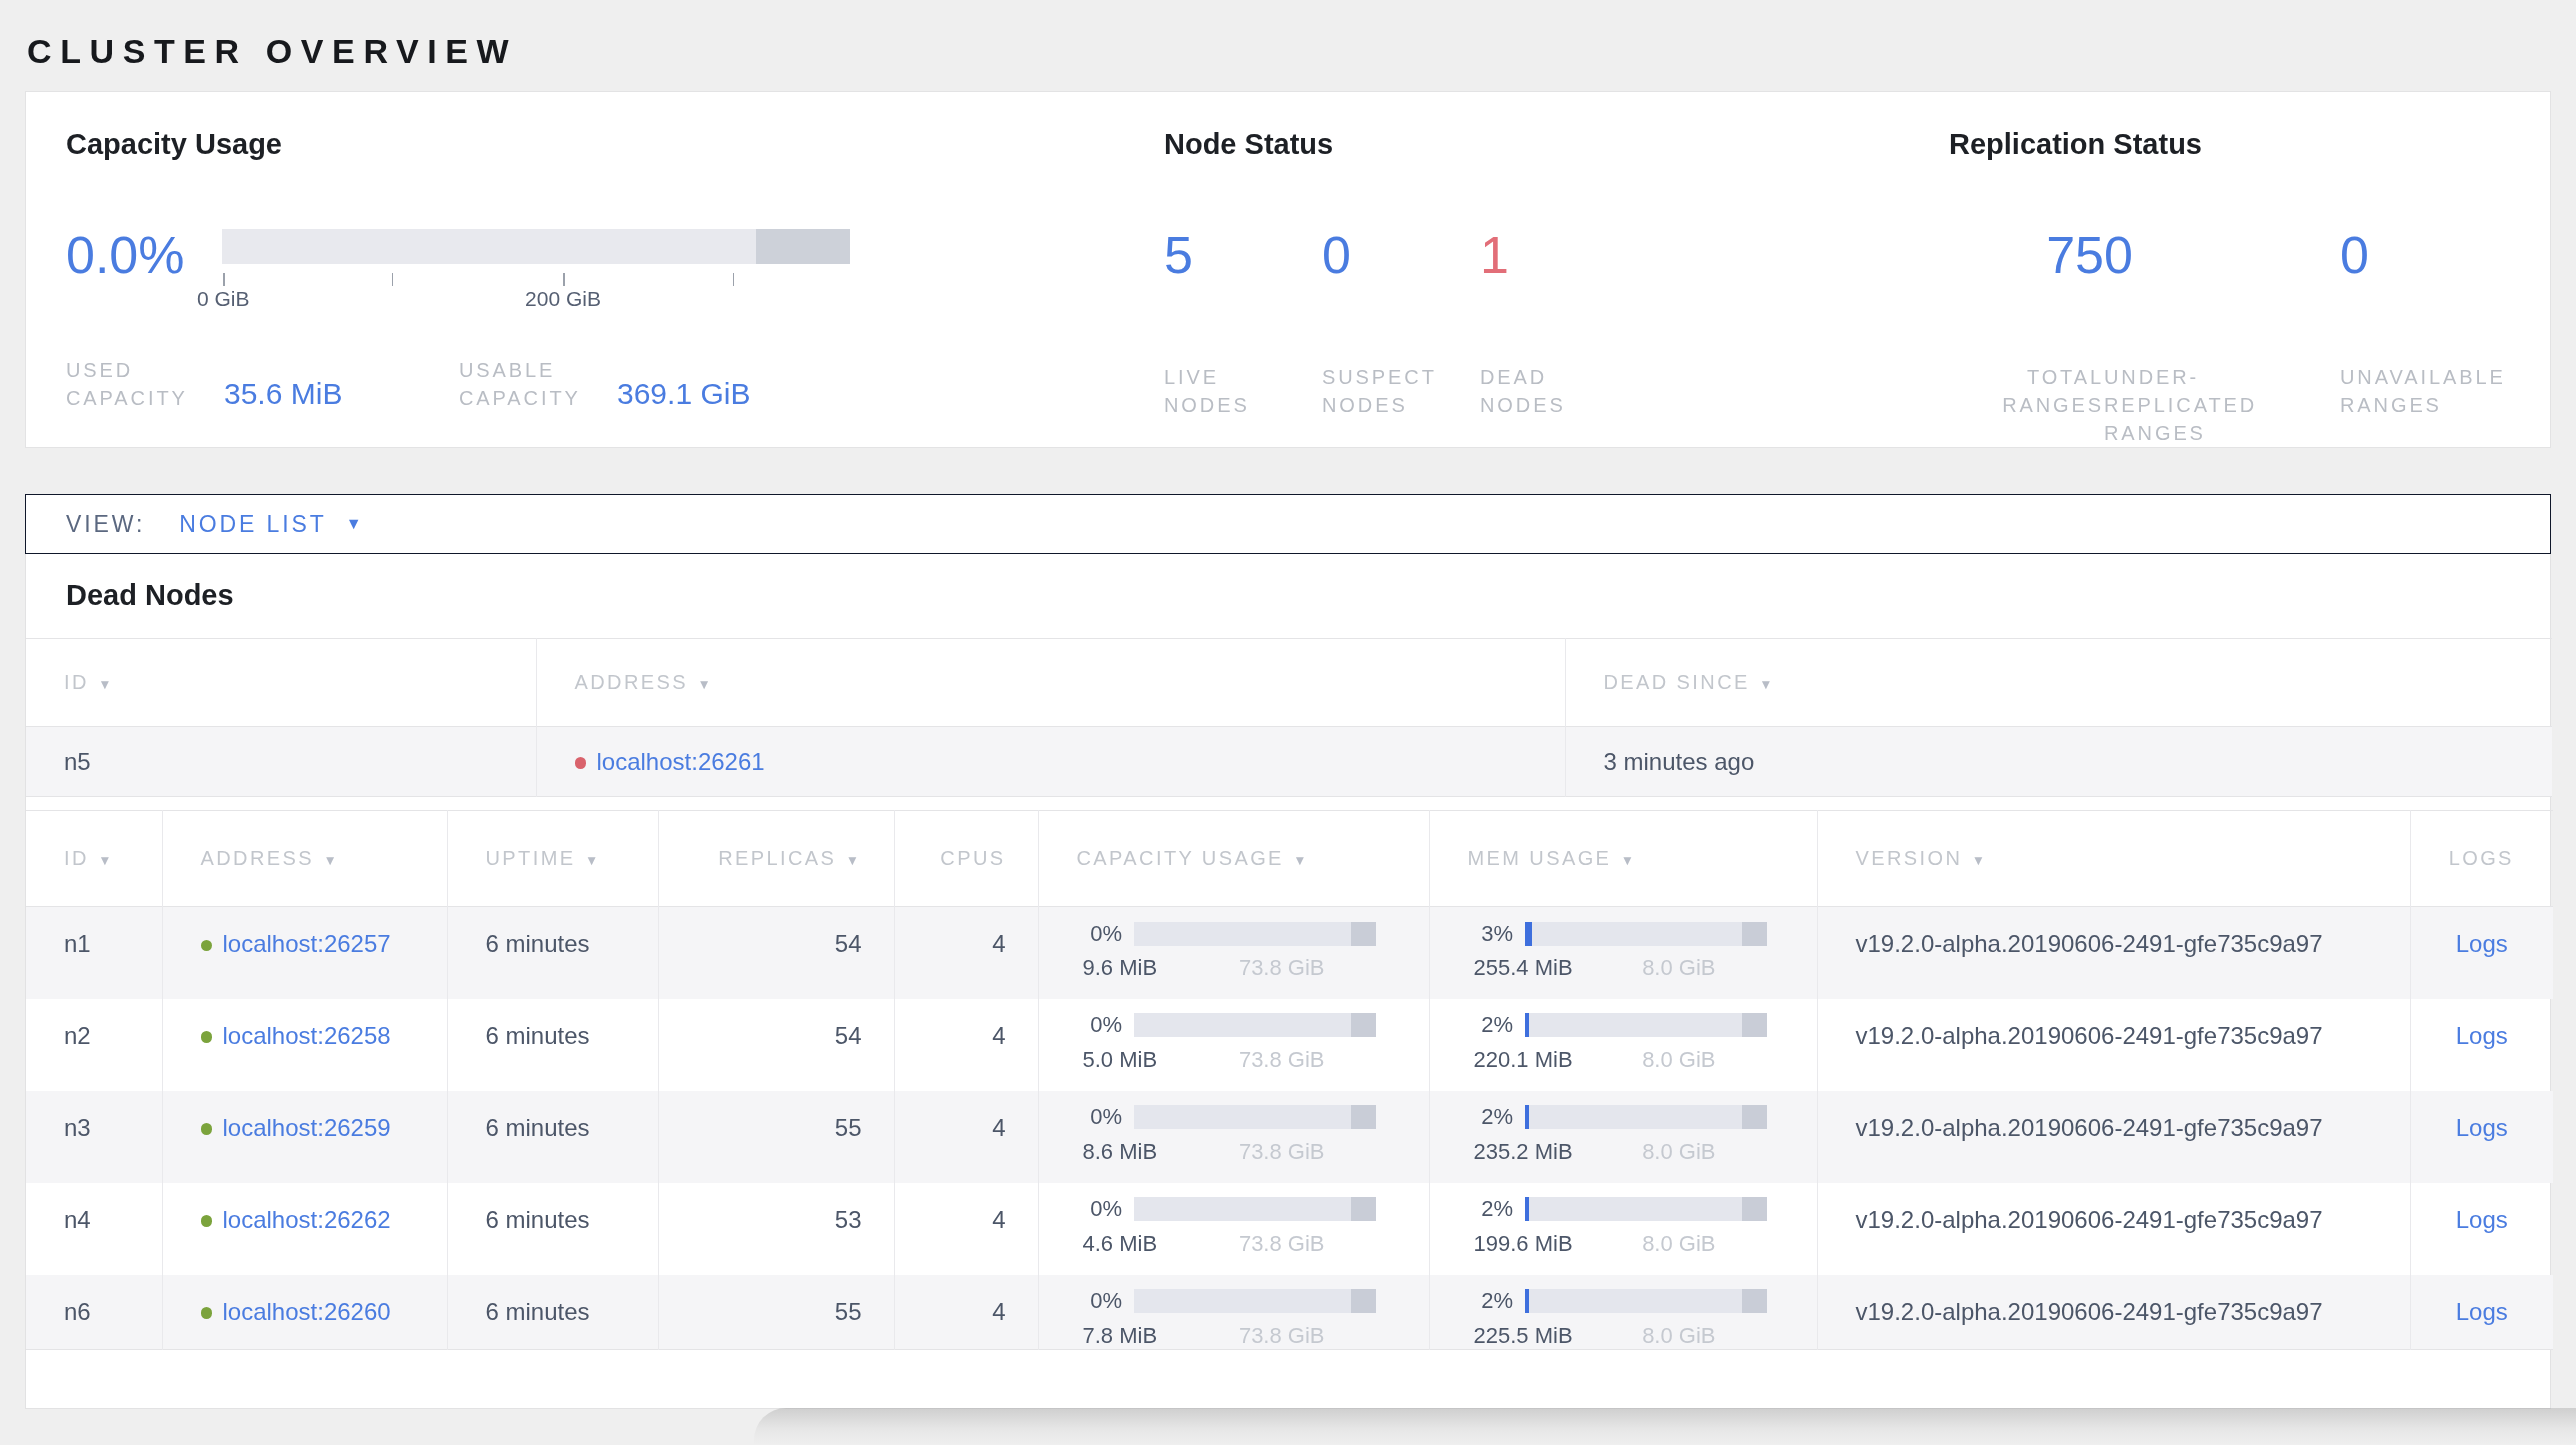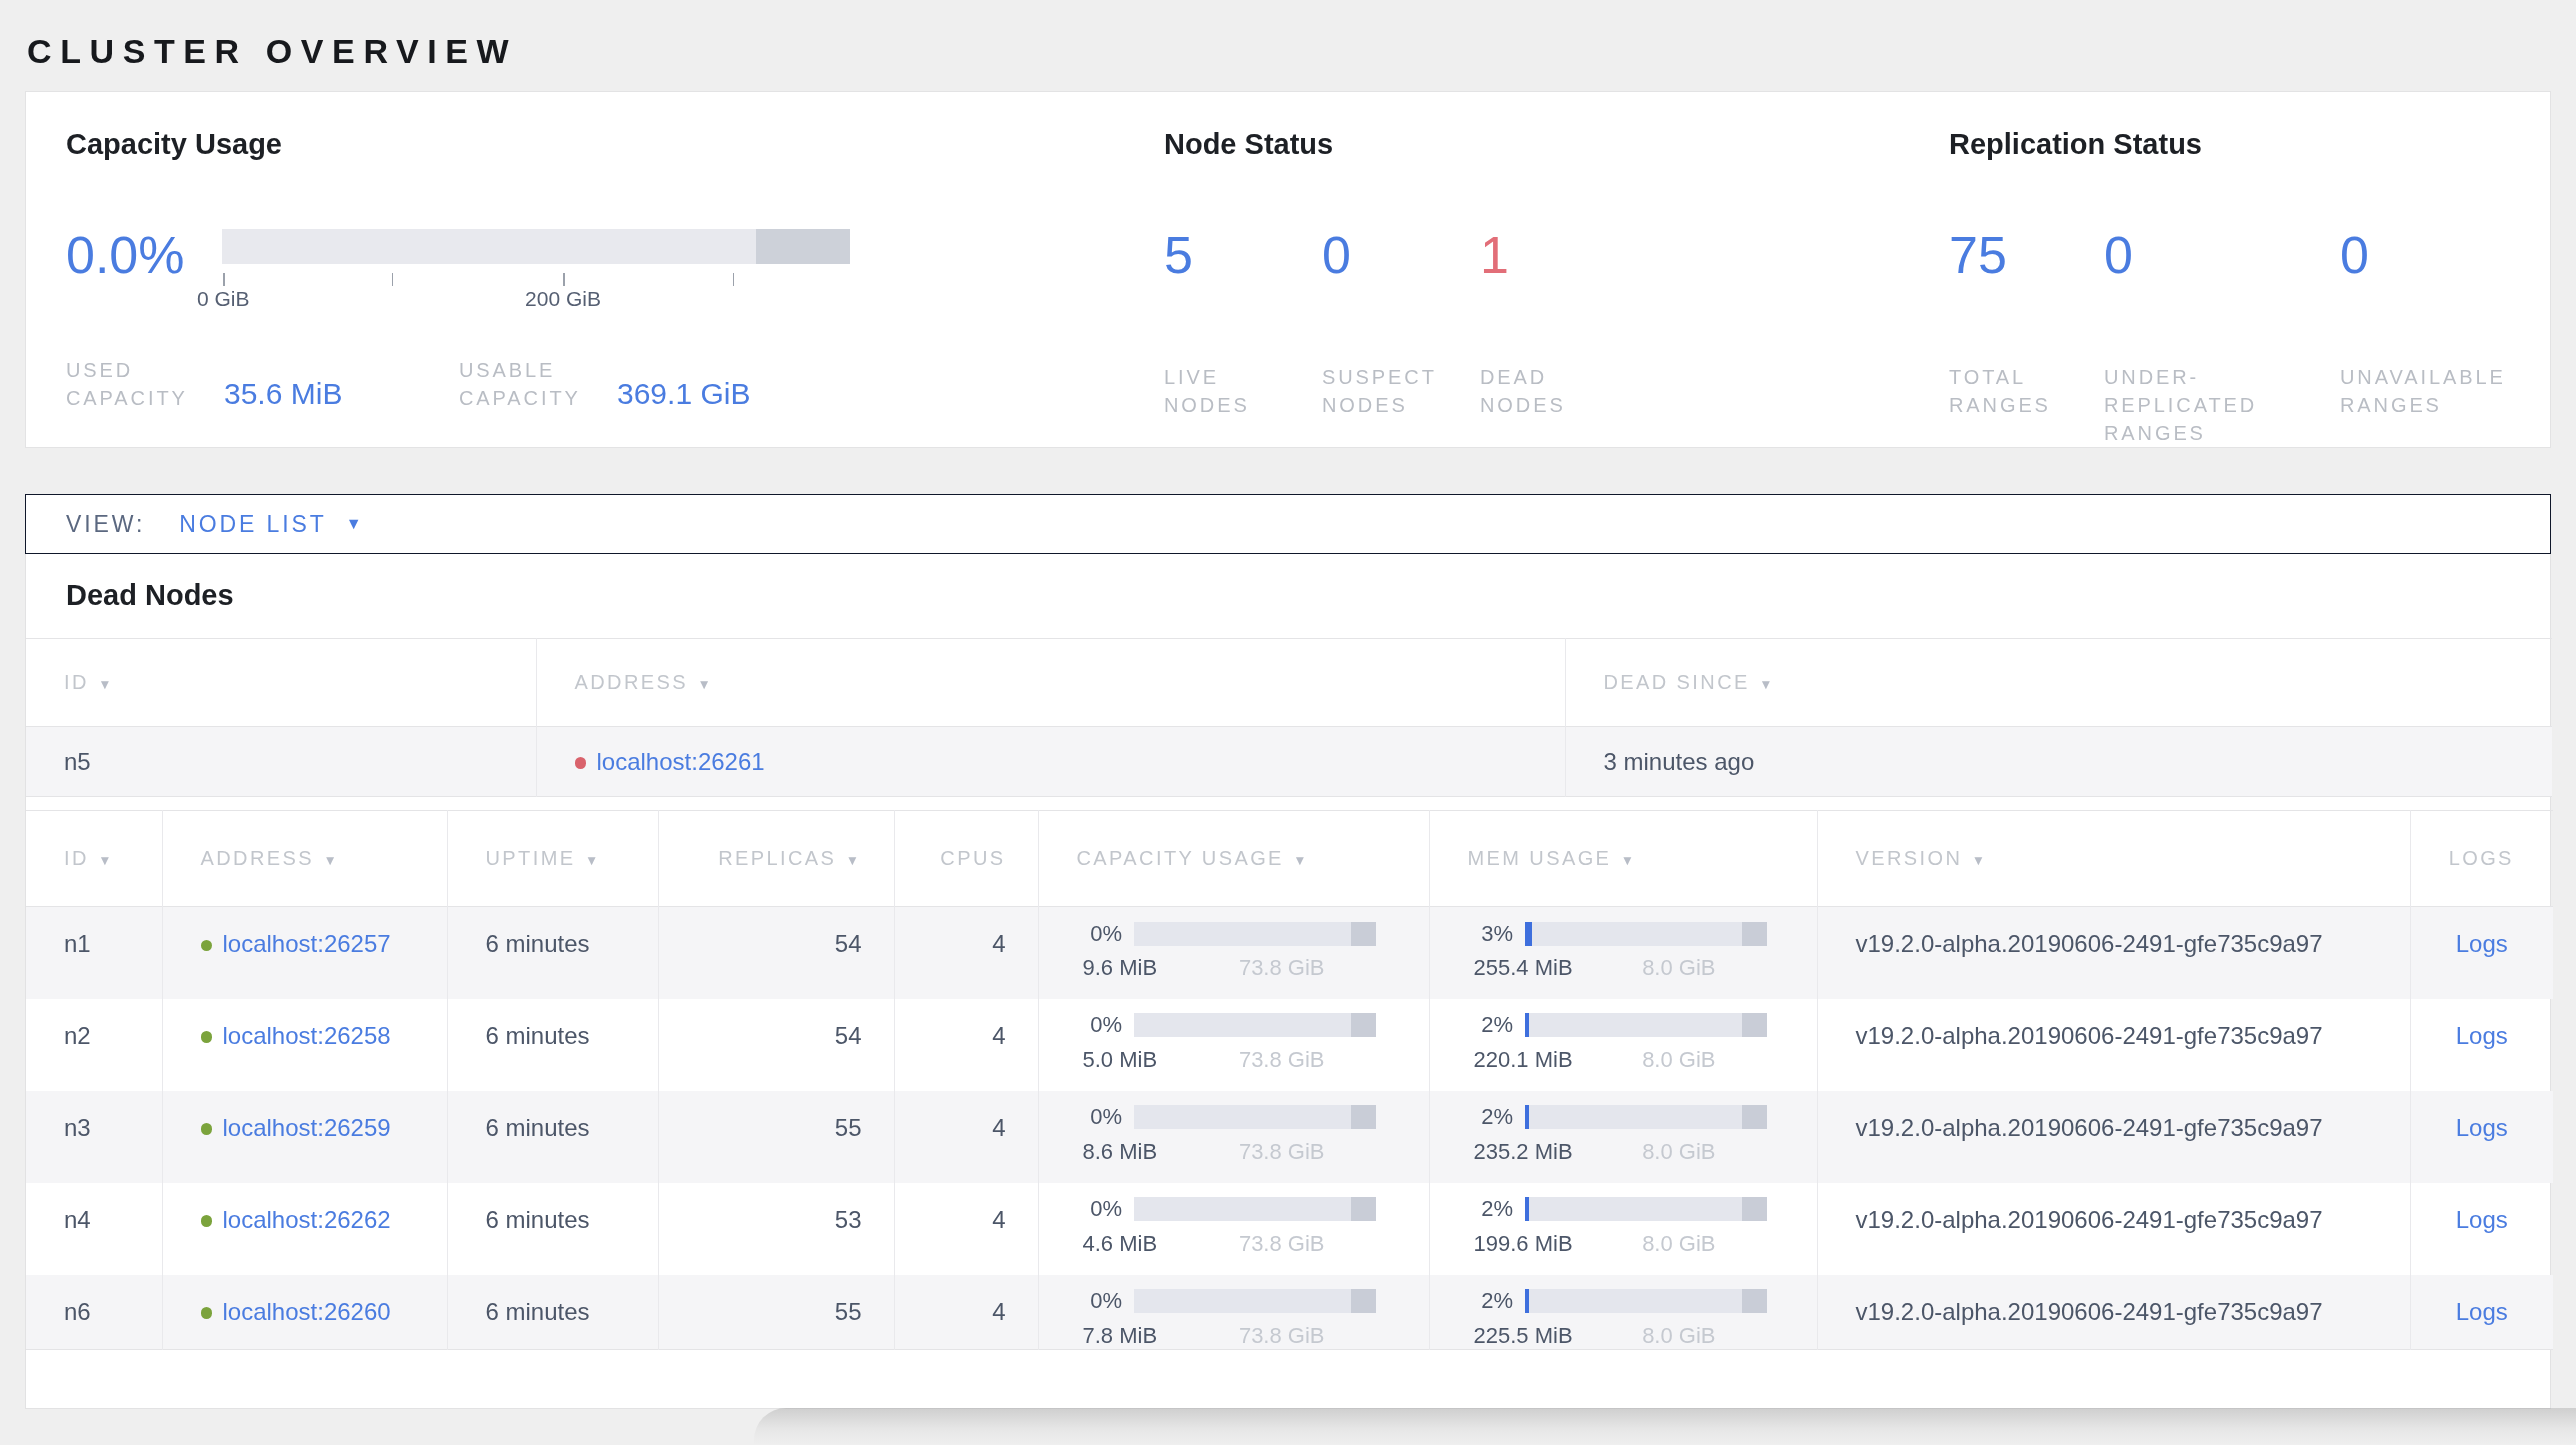--- a/index.html
+++ b/index.html
@@ -38,21 +38,21 @@
 
   .cap-stats { display:flex; margin-top:44px; }
   .stat-group { display:flex; align-items:flex-end; }
   .stat-group.g0 { width:393px; }
   .stat-label { font-size:20px; letter-spacing:2.9px; color:#b9bdc4; line-height:28px; }
   .cap-stats .stat-label { width:158px; }
   .stat-value { font-size:30px; color:#4a7ce0; margin-bottom:1px; white-space:nowrap; }
 
   .big-row { display:flex; margin-top:67px; }
   .bigcol { width:158px; }
-  .sec-repl .bigcol:nth-child(1) { width:155px; }
+  .sec-repl .bigcol:nth-child(1) { width:155px;text-align:right; }
   .sec-repl .bigcol:nth-child(2) { width:236px; }
   .sec-repl .bigcol:nth-child(3) { width:auto; }
   .big-num { font-size:52px; line-height:53px; }
   .bigcol .stat-label { margin-top:81px; }
 
   
   .view-bar {
     position:absolute; left:25px; right:25px; top:494px; height:60px;
     background:#fff; border:1px solid #0f172a;
     display:flex; align-items:center; padding-left:40px;

